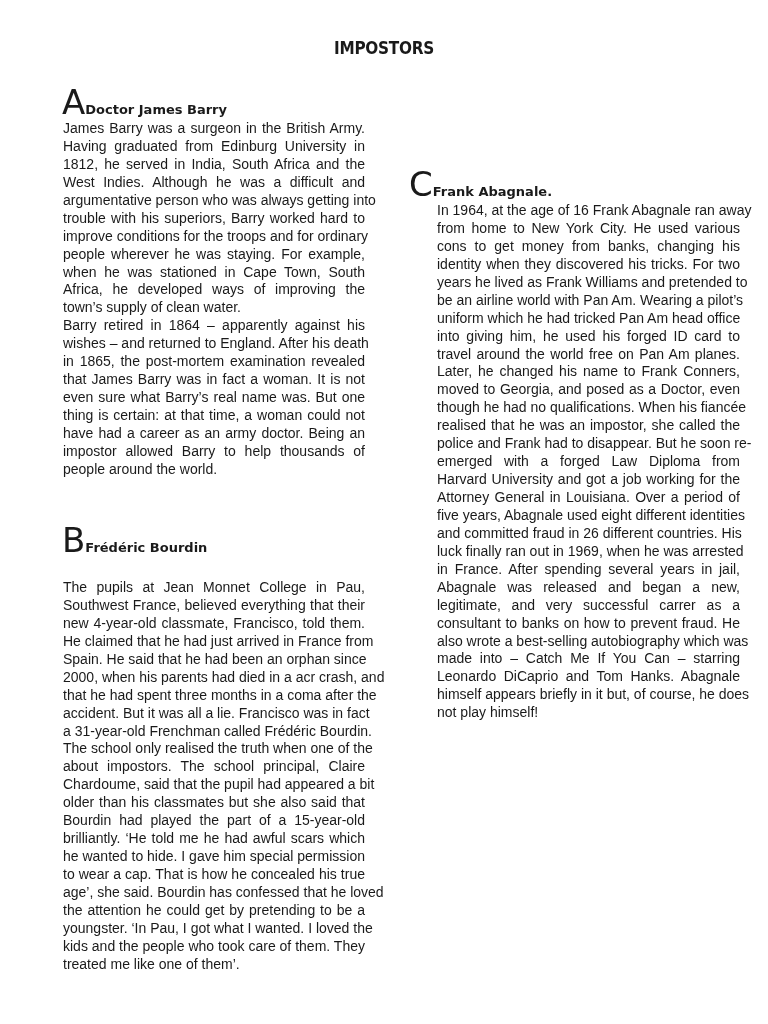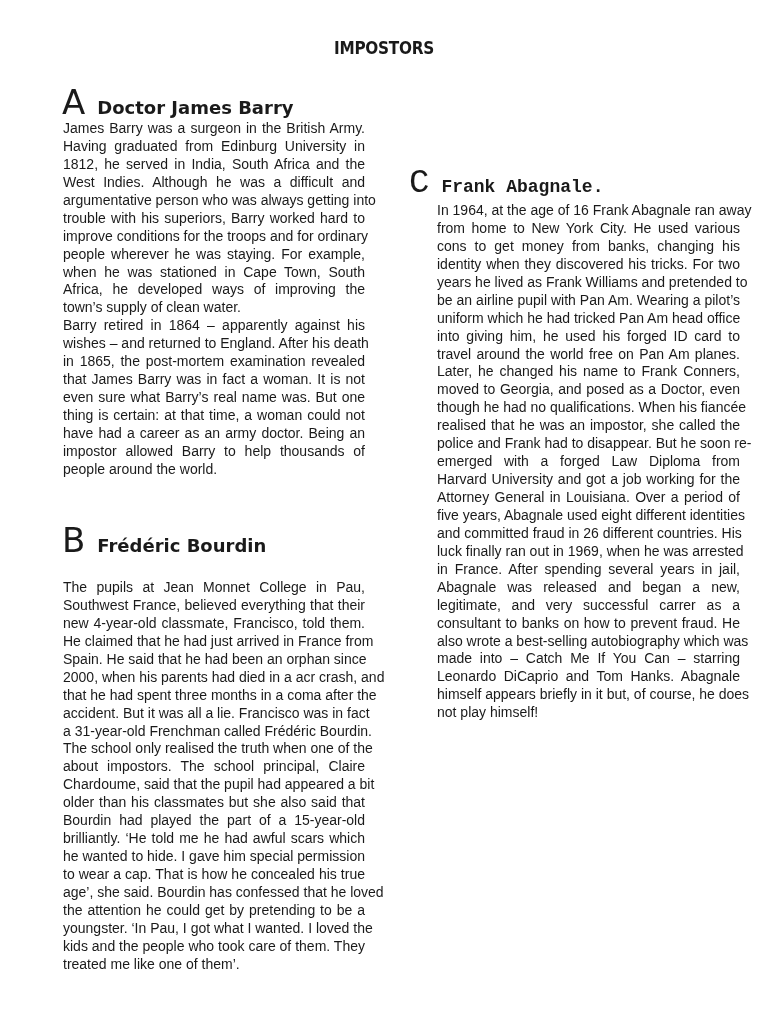--- a/index.html
+++ b/index.html
@@ -4,21 +4,21 @@
 <style>
   html, body { margin: 0; padding: 0; background: #ffffff; }
   body { width: 768px; height: 1024px; position: relative; overflow: hidden; color: #1a1a1a; }
   .title {
     position: absolute; left: 0; width: 768px; top: 38px; text-align: center;
     font-family: "DejaVu Sans", sans-serif; font-weight: bold; font-size: 17px; letter-spacing: -0.3px;
     transform: scaleX(0.9);
   }
   .sec-head { position: absolute; font-family: "DejaVu Sans", sans-serif; white-space: nowrap; }
   .sec-head .letter { font-size: 34px; font-weight: normal; vertical-align: baseline; }
-  .sec-head .name { font-size: 18px; font-weight: bold; margin-left: 12px; }
+  .sec-head .name { font-size: 13px; font-weight: bold; margin-left: 0; }
   .col { position: absolute; width: 302px; font-family: Liberation Sans, sans-serif; font-size: 14px; }
   .col .ln { display: block; height: 17.95px; line-height: 17.95px; text-align: justify; text-align-last: justify; white-space: nowrap; overflow: visible; }
   .col .ln.last { text-align-last: left; }
 </style>
 </head>
 <body>
 
 <div class="title">IMPOSTORS</div>
 
 <div class="sec-head" style="left:62px; top:82px;">
@@ -68,30 +68,30 @@
     <div class="ln">brilliantly. ‘He told me he had awful scars which</div>
     <div class="ln">he wanted to hide. I gave him special permission</div>
     <div class="ln">to wear a cap. That is how he concealed his true</div>
     <div class="ln">age’, she said. Bourdin has confessed that he loved</div>
     <div class="ln">the attention he could get by pretending to be a</div>
     <div class="ln">youngster. ‘In Pau, I got what I wanted. I loved the</div>
     <div class="ln">kids and the people who took care of them. They</div>
     <div class="ln last">treated me like one of them’.</div>
   </div>
 
-<div class="sec-head" style="left:409px; top:164px;font-family:Liberation Mono, monospace;">
+<div class="sec-head" style="left:409px; top:164px;">
   <span class="letter">C</span><span class="name">Frank Abagnale.</span>
 </div>
 <div class="col" id="col-c" style="left:409px; top:202px; width:303px;margin-left:28px;">
     <div class="ln">In 1964, at the age of 16 Frank Abagnale ran away</div>
     <div class="ln">from home to New York City. He used various</div>
     <div class="ln">cons to get money from banks, changing his</div>
     <div class="ln">identity when they discovered his tricks. For two</div>
     <div class="ln">years he lived as Frank Williams and pretended to</div>
-    <div class="ln">be an airline pupil with Pan Am. Wearing a pilot’s</div>
+    <div class="ln">be an airline world with Pan Am. Wearing a pilot’s</div>
     <div class="ln">uniform which he had tricked Pan Am head office</div>
     <div class="ln">into giving him, he used his forged ID card to</div>
     <div class="ln">travel around the world free on Pan Am planes.</div>
     <div class="ln">Later, he changed his name to Frank Conners,</div>
     <div class="ln">moved to Georgia, and posed as a Doctor, even</div>
     <div class="ln">though he had no qualifications. When his fiancée</div>
     <div class="ln">realised that he was an impostor, she called the</div>
     <div class="ln">police and Frank had to disappear. But he soon re-</div>
     <div class="ln">emerged with a forged Law Diploma from</div>
     <div class="ln">Harvard University and got a job working for the</div>

